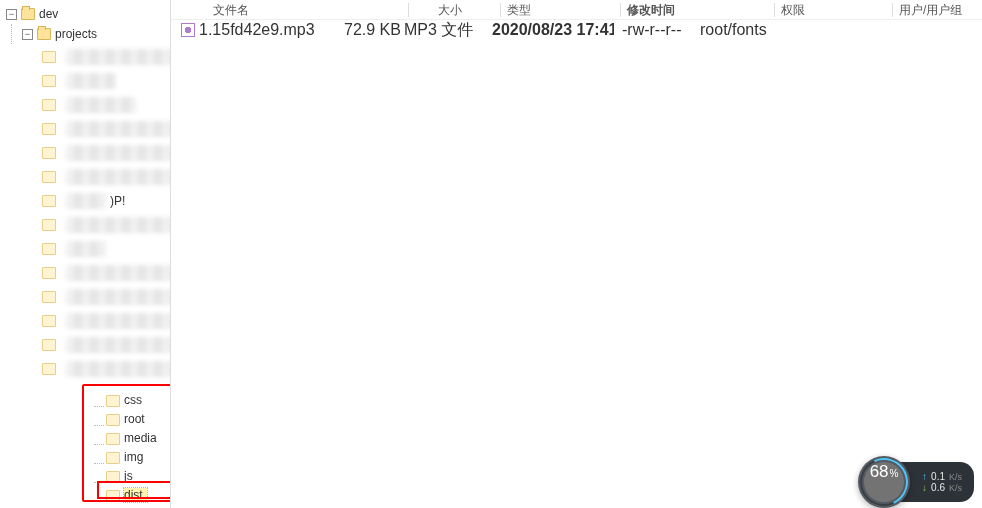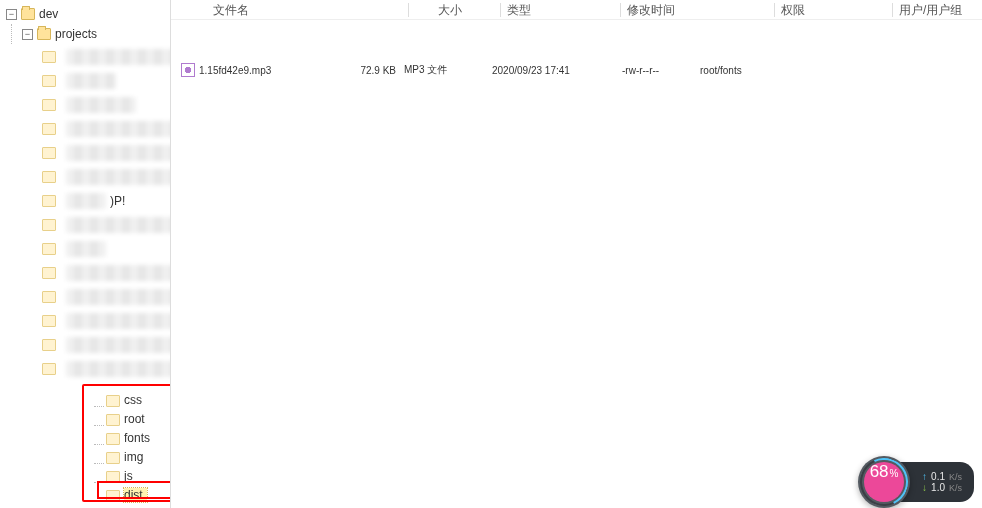--- a/index.html
+++ b/index.html
@@ -159,36 +159,35 @@
     line-height: 14px;
     overflow: hidden;
     margin-left: 32px;
   }
   .hdr.first { border-left: none; padding-left: 0; }
   .file-row {
     display: flex;
     align-items: center;
     height: 20px;
     padding-left: 10px;
-    font-size: 10px;
-    margin-top: 40px;
+    font-size: 16px;
   }
   .file-row .cell { overflow: hidden; white-space: nowrap; }
   .file-icon {
     width: 14px; height: 14px;
     border: 1px solid #b07bcf;
     background: radial-gradient(circle at 50% 50%, #b07bcf 35%, #fff 38%);
     margin-right: 4px;
     flex-shrink: 0;
   }
 
   .c-name { width: 163px; display:flex; align-items:center;}
   .c-size { width: 60px; text-align: right; padding-right: 8px;}
   .c-type { width: 88px; }
-  .c-date { width: 122px; }
+  .c-date { width: 122px; font-weight: bold; }
   .c-perm { width: 86px; padding-left: 8px;}
   .c-owner{ width: 90px; }
 
   
   .speed-widget {
     position: absolute;
     right: 8px;
     bottom: 6px;
     display: flex;
     align-items: center;
@@ -214,21 +213,21 @@
     border-radius: 50%;
     background: #545a61;
     display:flex; align-items:center; justify-content:center;
     position: absolute;
     left: -28px;
     top: -6px;
     box-shadow: 0 2px 6px rgba(0,0,0,0.3);
   }
   .speed-circle-inner {
     width: 40px; height:40px; border-radius:50%;
-    background:#ec4899;
+    background:#737373;
     display:flex; align-items:baseline; justify-content:center;
     color:#fff; font-size:17px; font-weight:400;
   }
   .speed-circle-inner .pct { font-size:10px; margin-left:1px;}
   .ring {
     position:absolute; width:48px; height:48px; border-radius:50%;
     border: 2px solid #3a3f45;
     border-top-color:#4fc3f7;
     border-right-color:#4fc3f7;
     transform: rotate(20deg);
@@ -324,21 +323,21 @@
         <span class="tree-label">css</span>
       </div>
     <div class="sub-row">
         <span class="dotline"></span>
         <span class="folder-icon pale"></span>
         <span class="tree-label">root</span>
       </div>
     <div class="sub-row">
         <span class="dotline"></span>
         <span class="folder-icon pale"></span>
-        <span class="tree-label">fonts</span>
+        <span class="tree-label">media</span>
       </div>
     <div class="sub-row">
         <span class="dotline"></span>
         <span class="folder-icon pale"></span>
         <span class="tree-label">img</span>
       </div>
     <div class="sub-row">
         <span class="dotline"></span>
         <span class="folder-icon pale"></span>
         <span class="tree-label">js</span>
@@ -366,39 +365,39 @@
     <div class="hdr c-owner"><span>用户/用户组</span></div>
   </div>
 
   <div class="file-row">
     <div class="cell c-name">
       <span class="file-icon"></span>
       <span>1.15fd42e9.mp3</span>
     </div>
     <div class="cell c-size">72.9 KB</div>
     <div class="cell c-type">MP3 文件</div>
-    <div class="cell c-date">2020/09/23 17:41</div>
+    <div class="cell c-date">2020/08/23 17:41</div>
     <div class="cell c-perm">-rw-r--r--</div>
     <div class="cell c-owner">root/fonts</div>
   </div>
 
   <div class="speed-widget">
     <div class="speed-bubble">
       <div class="speed-circle">
         <div class="ring"></div>
         <div class="speed-circle-inner">
           <span>68</span>
             <span class="pct">%</span>
         </div>
       </div>
       <div class="line">
           <span class="arrow-up">↑</span>
           <span>0.1</span>
           <span class="unit">K/s</span>
         </div>
       <div class="line">
           <span class="arrow-down">↓</span>
-          <span>1.0</span>
+          <span>0.6</span>
           <span class="unit">K/s</span>
         </div>
     </div>
   </div>
 </div>
 
 </body></html>

